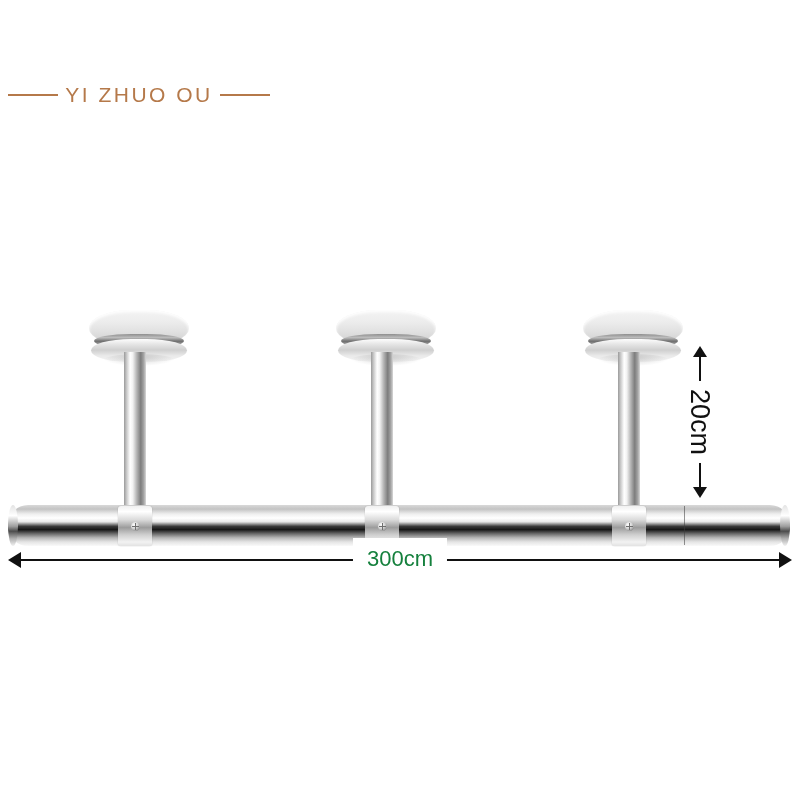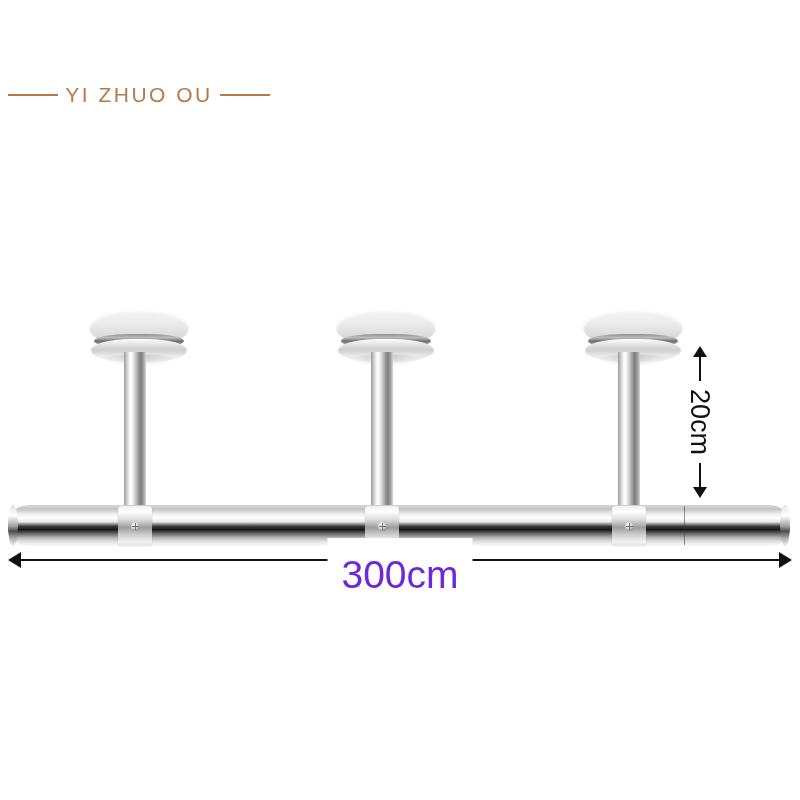--- a/index.html
+++ b/index.html
@@ -241,24 +241,24 @@
     height: 0;
     border-top: 8px solid transparent;
     border-bottom: 8px solid transparent;
     border-left: 13px solid #111111;
   }
   #dim-width-label {
     position: absolute;
     left: 50%;
     top: -8px;
     transform: translateX(-50%);
-    padding: 16px 14px;
+    padding: 0 14px;
     background: #ffffff;
-    font-size: 39px;
-    color: #6d28d9;
+    font-size: 22px;
+    color: #15803d;
     white-space: nowrap;
     line-height: 42px;
   }
 
   #dim-height {
     position: absolute;
     left: 682px;
     top: 346px;
     width: 36px;
     height: 152px;

